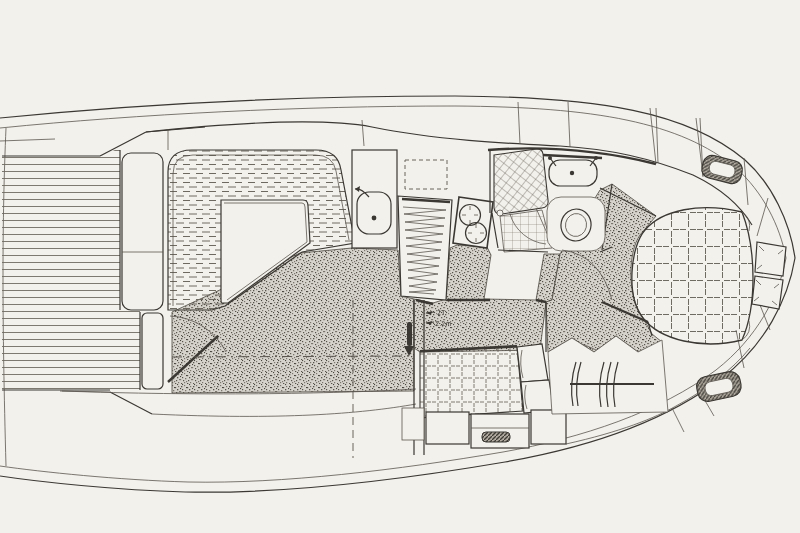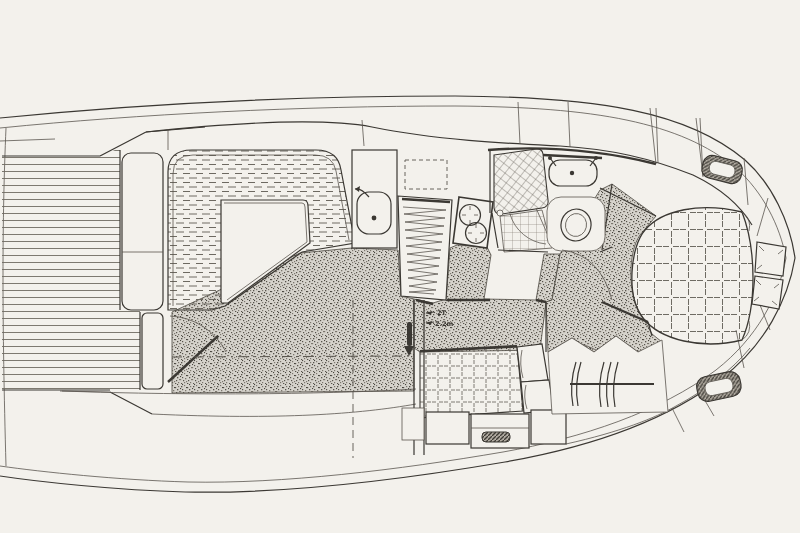--- a/index.html
+++ b/index.html
@@ -4,21 +4,20 @@
 <style>
   :root{
     --paper:#f3f1ec; --ink:#3b3833; --ink-soft:#5a564f; --line-light:#6f6b62;
     --carpet-base:#d6d3cc; --carpet-dot:#57534b; --hatch-bg:#b0aaa0;
   }
   html,body{margin:0;padding:0;background:#e9e7e2;}
   .page{
     width:800px;height:533px;background:var(--paper);
     position:relative;overflow:hidden;margin:0 auto;
     font-family:"DejaVu Sans",sans-serif;
-    font-weight:bold;
   }
   svg{display:block;width:800px;height:533px;}
   .ink{stroke:var(--ink);fill:none;stroke-width:1.2;}
   .ink-thin{stroke:var(--ink-soft);fill:none;stroke-width:0.8;}
   .ink-thick{stroke:var(--ink);fill:none;stroke-width:2.4;}
   .paperfill{fill:var(--paper);}
   .note{font-family:"DejaVu Sans",sans-serif;font-size:6.5px;fill:var(--ink);}
 </style>
 </head>
 <body>

